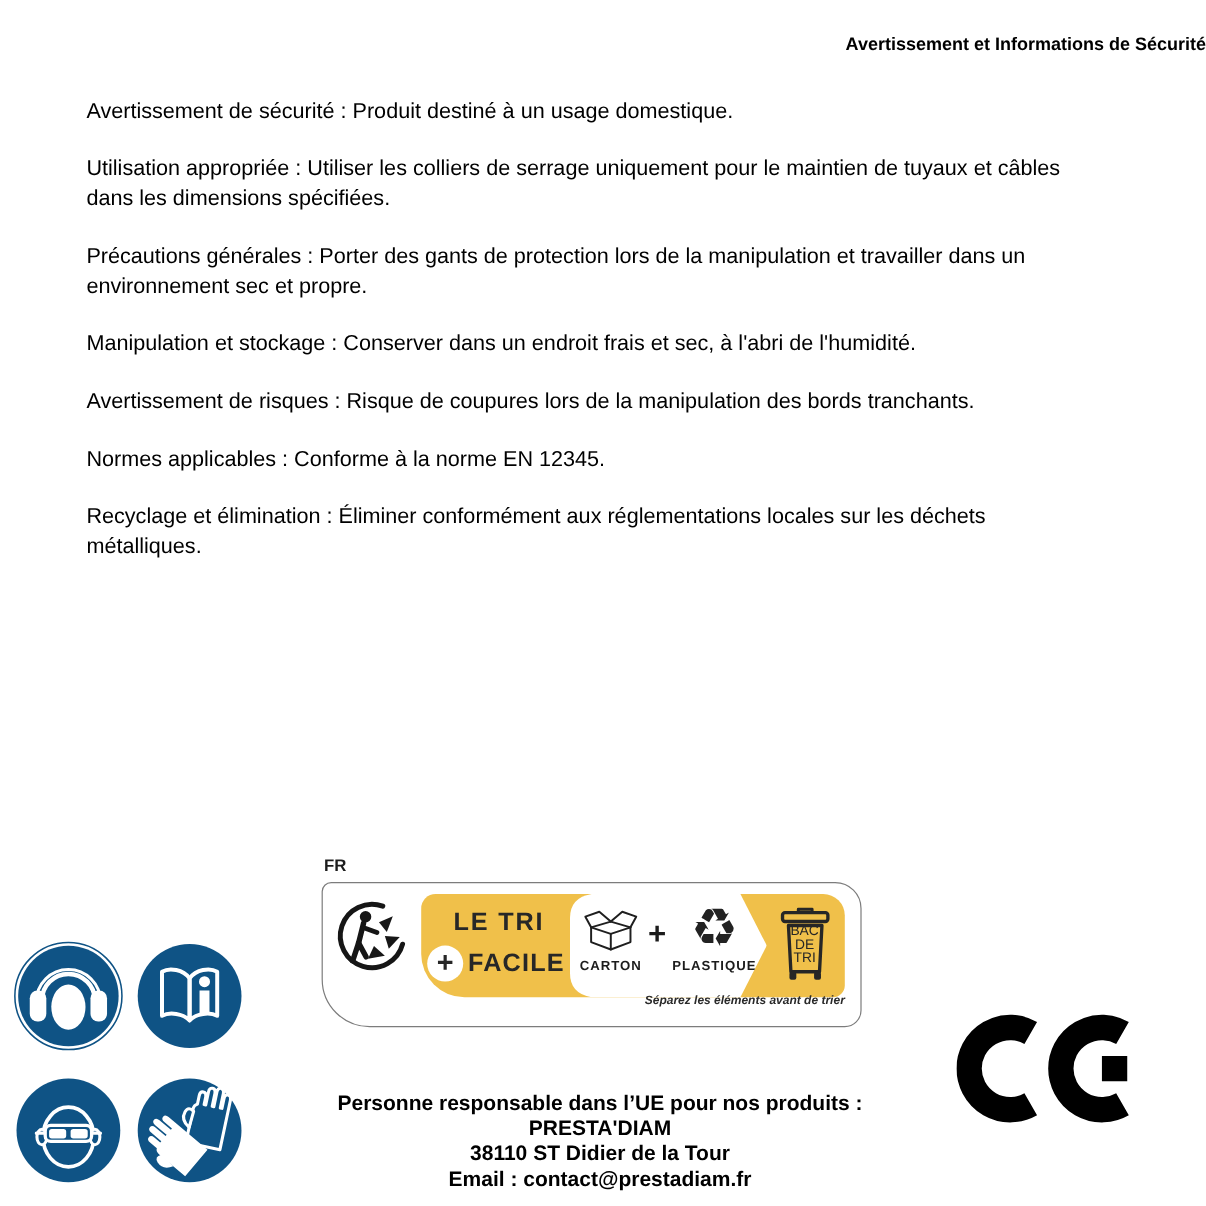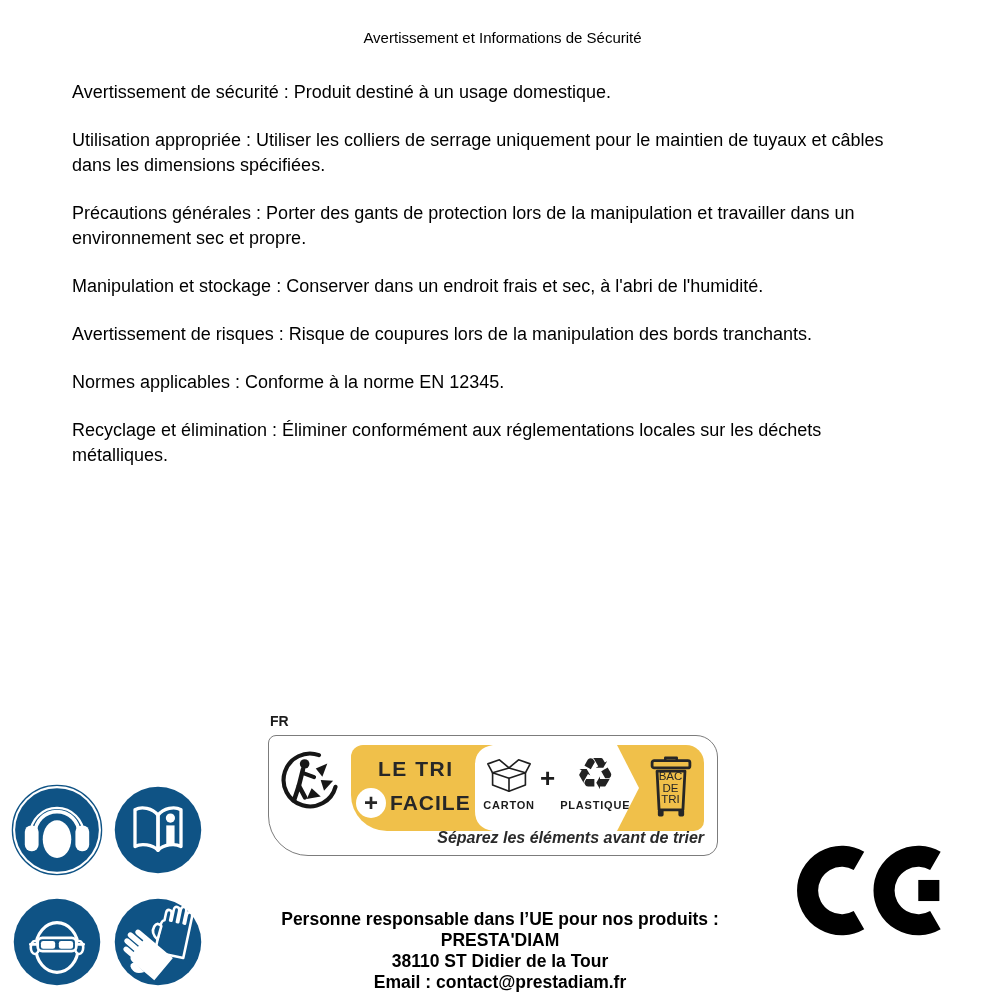--- a/index.html
+++ b/index.html
@@ -1,21 +1,21 @@
 <!DOCTYPE html>
 <html style="--mandatory-blue: #0f5385; --label-yellow: #f0c04a; --ink: #1a1a1a;"><head>
 <meta charset="utf-8">
 <style>
   html,body{margin:0;padding:0;background:#fff;}
   .canvas{position:relative;width:1005px;height:1005px;background:#fff;overflow:hidden;
           font-family:"Liberation Sans",sans-serif;color:#000;}
 
   
-  .doc-title{position:absolute;top:29px;left:0;width:100%;text-align:center;
-             font-size:15px;font-weight:normal;}
+  .doc-title{position:absolute;top:29px;left:0;width:100%;text-align:right;
+             font-size:15px;font-weight:bold;}
   .paras{position:absolute;left:72px;top:80px;width:846px;font-size:18px;line-height:25px;}
   .paras p{margin:0 0 23px 0;}
 
   
   .picto-grid{position:absolute;left:11px;top:784px;display:grid;
               grid-template-columns:92px 92px;grid-auto-rows:92px;column-gap:9px;row-gap:20px;}
   .picto svg{width:92px;height:92px;display:block;}
   .blue-fill{fill:var(--mandatory-blue);}
   .blue-ring{fill:none;stroke:var(--mandatory-blue);stroke-width:1.4;}
   .w-fill{fill:#fff;}
@@ -46,21 +46,21 @@
   .tri-row{position:absolute;left:5px;top:43px;display:flex;align-items:center;}
   .plus-circle{width:30px;height:30px;border-radius:50%;background:#fff;color:#272727;
                font-size:24px;font-weight:bold;display:flex;align-items:center;justify-content:center;line-height:1;}
   .tri2{font-size:21px;font-weight:bold;letter-spacing:1px;margin-left:4px;white-space:nowrap;}
   .bin-zone{position:absolute;left:368px;top:9px;width:67px;height:86px;}
   .bin-zone svg{position:absolute;left:11px;top:7px;width:46px;height:68px;}
   .bin-line{fill:none;stroke:#262626;stroke-linejoin:round;}
   .bin-fill{fill:#262626;}
   .bin-text{position:absolute;left:0;top:26px;width:100%;text-align:center;
             font-size:11.5px;line-height:11.5px;font-weight:normal;color:#262626;}
-  .separe{position:absolute;right:13px;top:93px;font-size:16px;font-style:italic;
+  .separe{position:absolute;right:13px;top:93px;font-size:10px;font-style:italic;
           font-weight:bold;color:#2a2a2a;white-space:nowrap;}
 
   
   .responsible{position:absolute;left:250px;top:873px;width:500px;text-align:center;
                font-weight:bold;font-size:17.5px;line-height:21px;margin-top:36px;}
 
   
   .ce{position:absolute;left:797px;top:842px;width:145px;height:97px;}
   .ce-line{fill:none;stroke:#000;stroke-width:24;}
   .sr{position:absolute;width:1px;height:1px;overflow:hidden;clip:rect(0 0 0 0);white-space:nowrap;}

